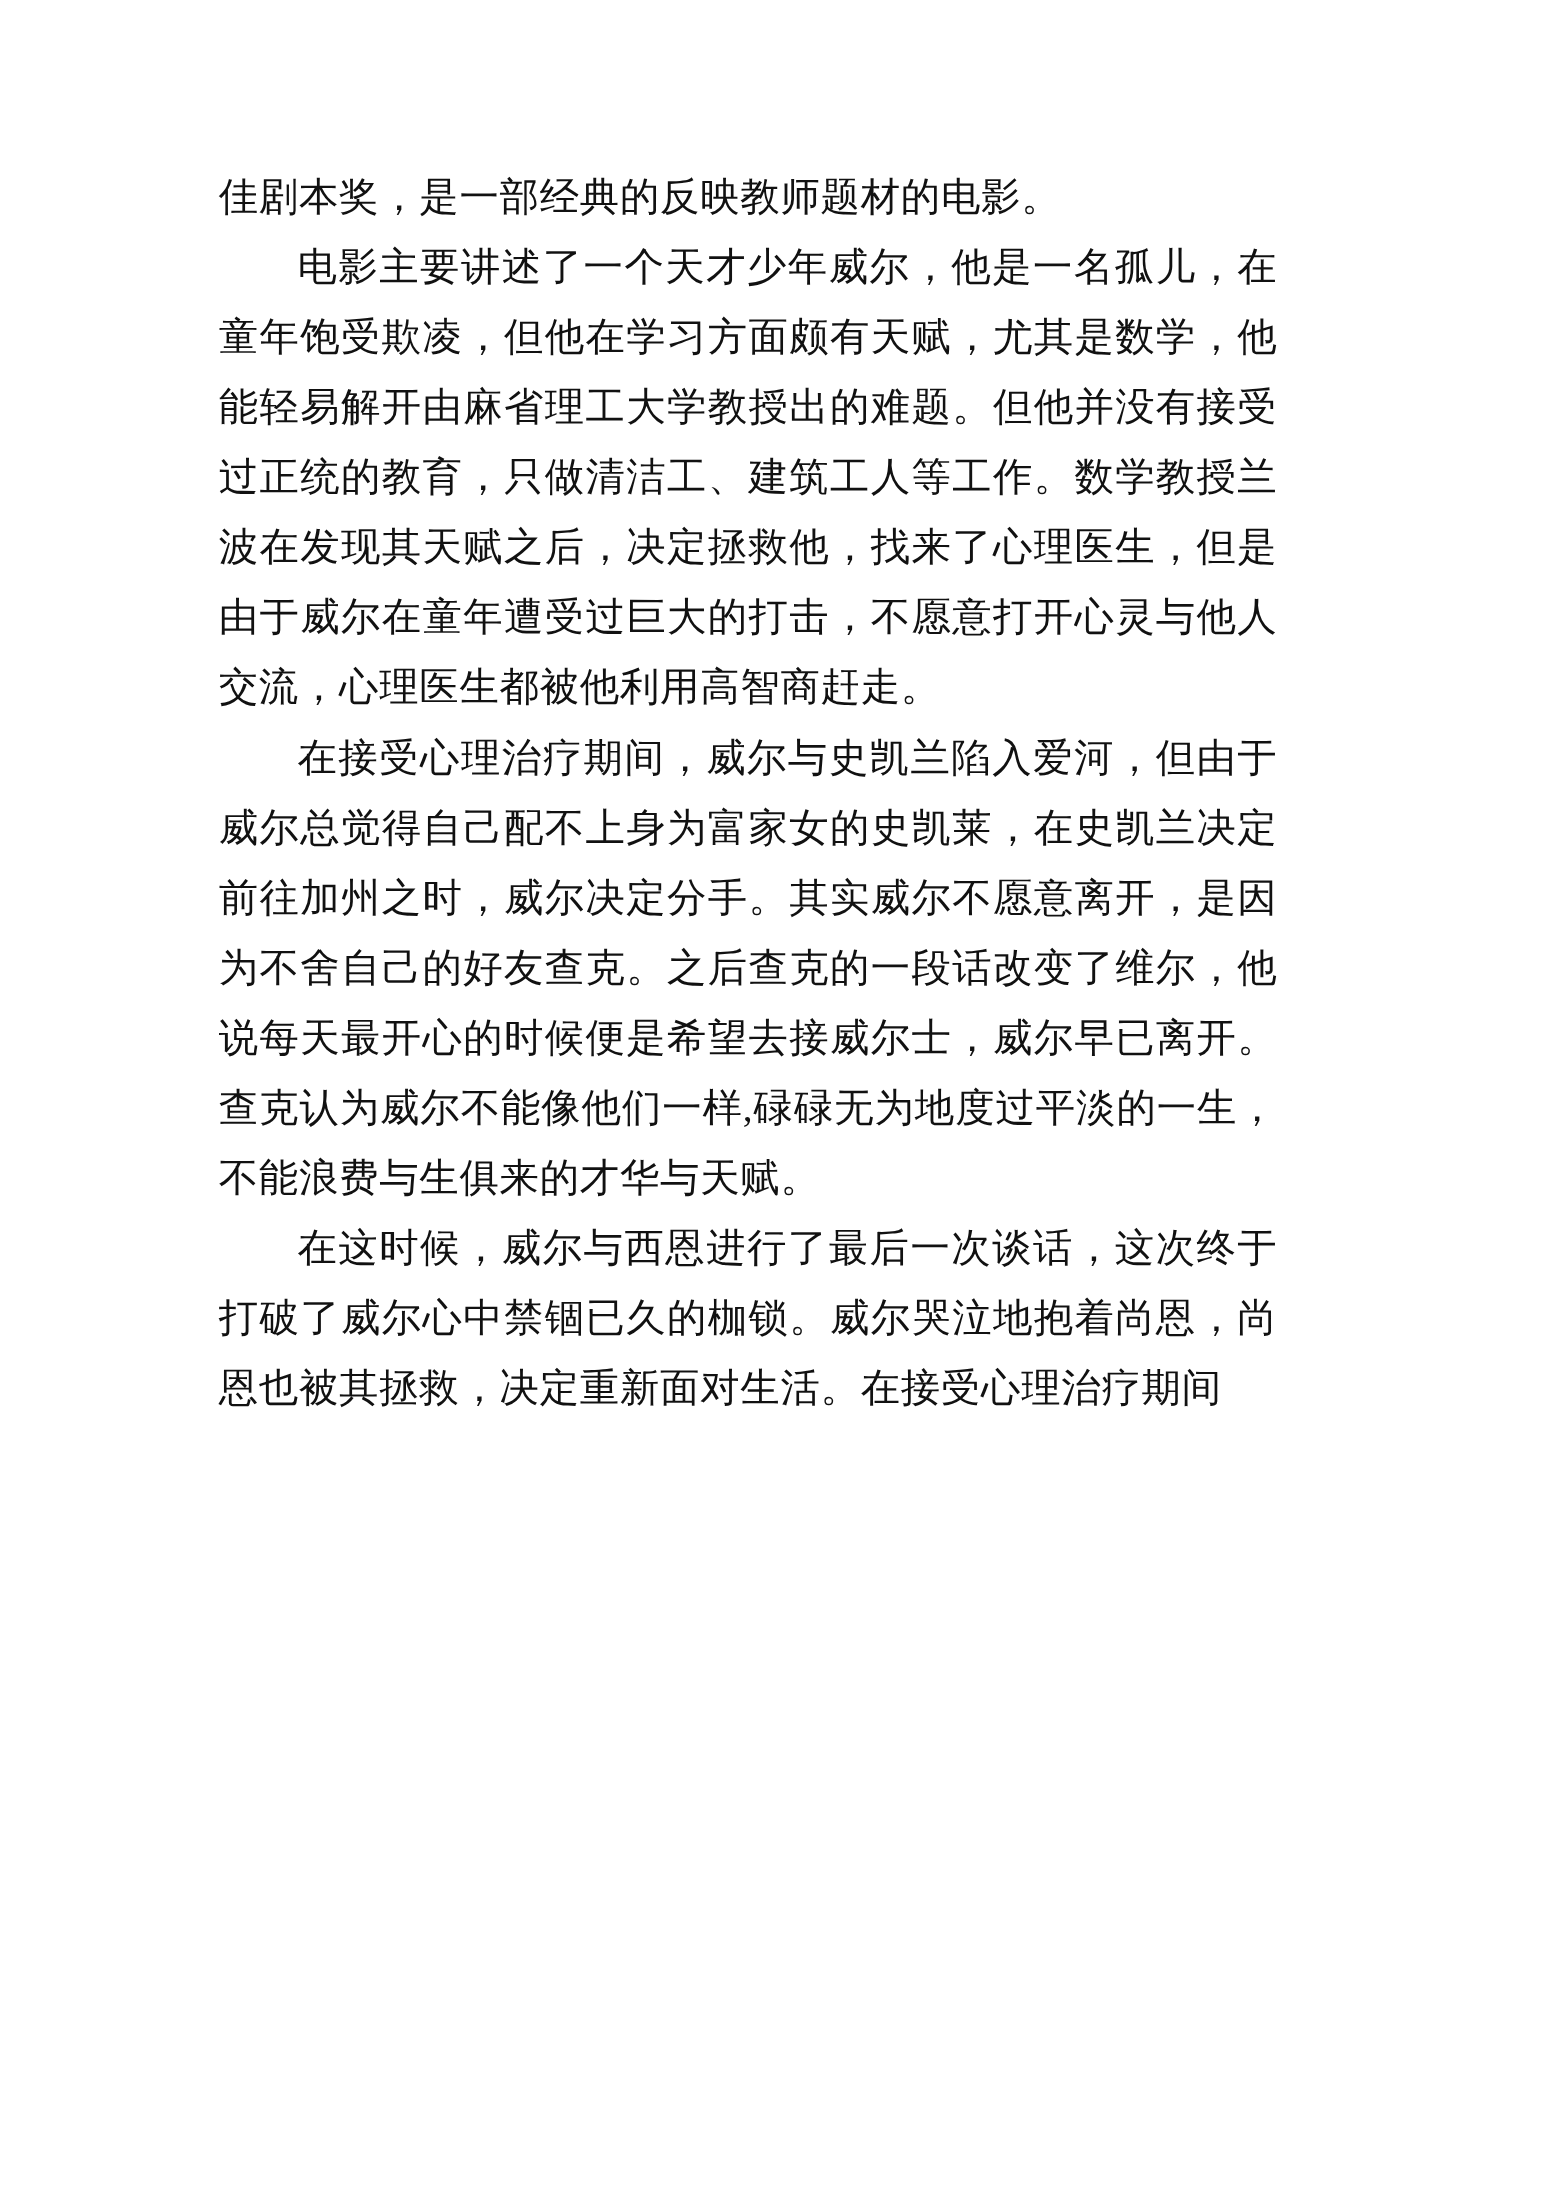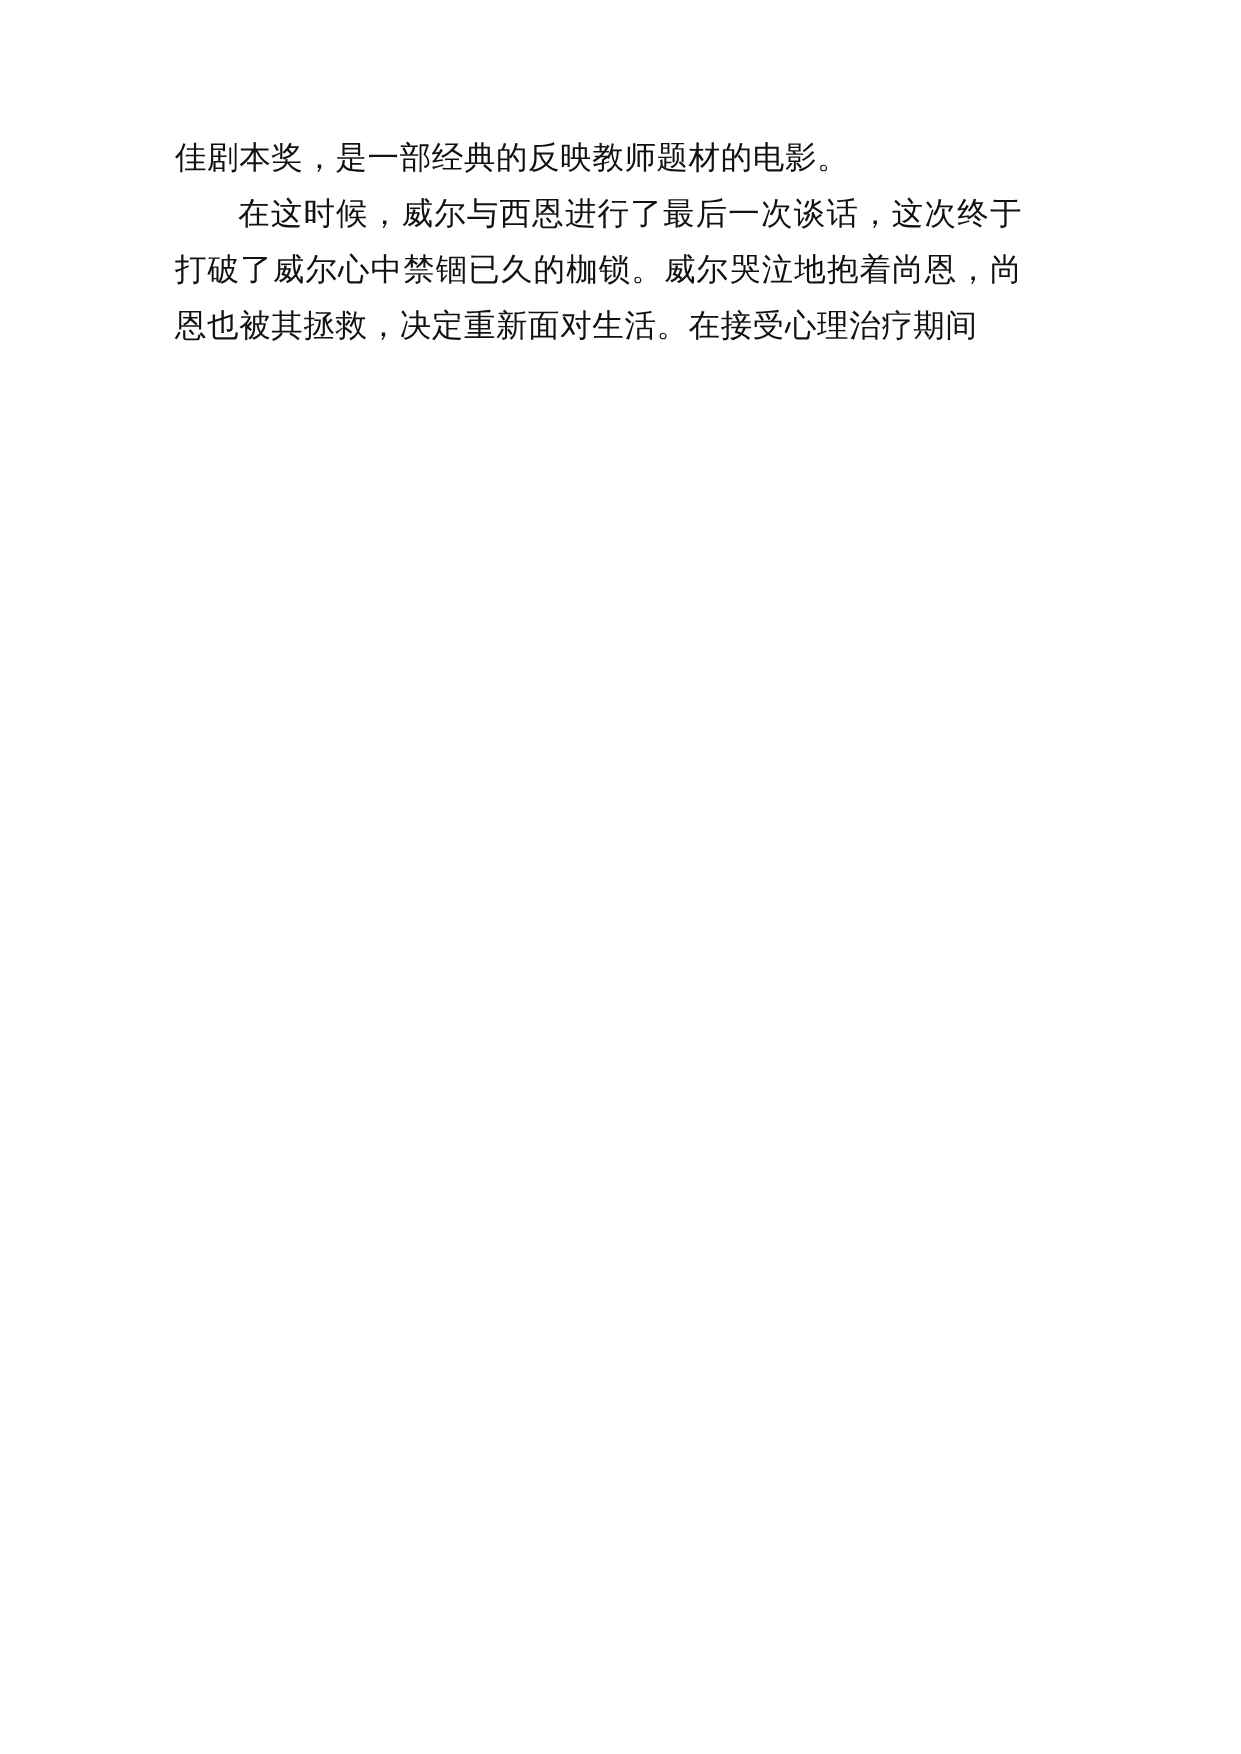--- a/index.html
+++ b/index.html
@@ -33,15 +33,17 @@
   .para.indent {
     text-indent: 2em;
   }
 </style>
 </head>
 <body>
 
 <div class="page">
   <div class="doc-body">
     <p class="para">佳剧本奖，是一部经典的反映教师题材的电影。</p>
+    <p class="para indent">电影主要讲述了一个天才少年威尔，他是一名孤儿，在童年饱受欺凌，但他在学习方面颇有天赋，尤其是数学，他能轻易解开由麻省理工大学教授出的难题。但他并没有接受过正统的教育，只做清洁工、建筑工人等工作。数学教授兰波在发现其天赋之后，决定拯救他，找来了心理医生，但是由于威尔在童年遭受过巨大的打击，不愿意打开心灵与他人交流，心理医生都被他利用高智商赶走。</p>
+    <p class="para indent">在接受心理治疗期间，威尔与史凯兰陷入爱河，但由于威尔总觉得自己配不上身为富家女的史凯莱，在史凯兰决定前往加州之时，威尔决定分手。其实威尔不愿意离开，是因为不舍自己的好友查克。之后查克的一段话改变了维尔，他说每天最开心的时候便是希望去接威尔士，威尔早已离开。查克认为威尔不能像他们一样,碌碌无为地度过平淡的一生，不能浪费与生俱来的才华与天赋。</p>
     <p class="para indent">在这时候，威尔与西恩进行了最后一次谈话，这次终于打破了威尔心中禁锢已久的枷锁。威尔哭泣地抱着尚恩，尚恩也被其拯救，决定重新面对生活。在接受心理治疗期间</p>
   </div>
 </div>
 
 </body></html>

